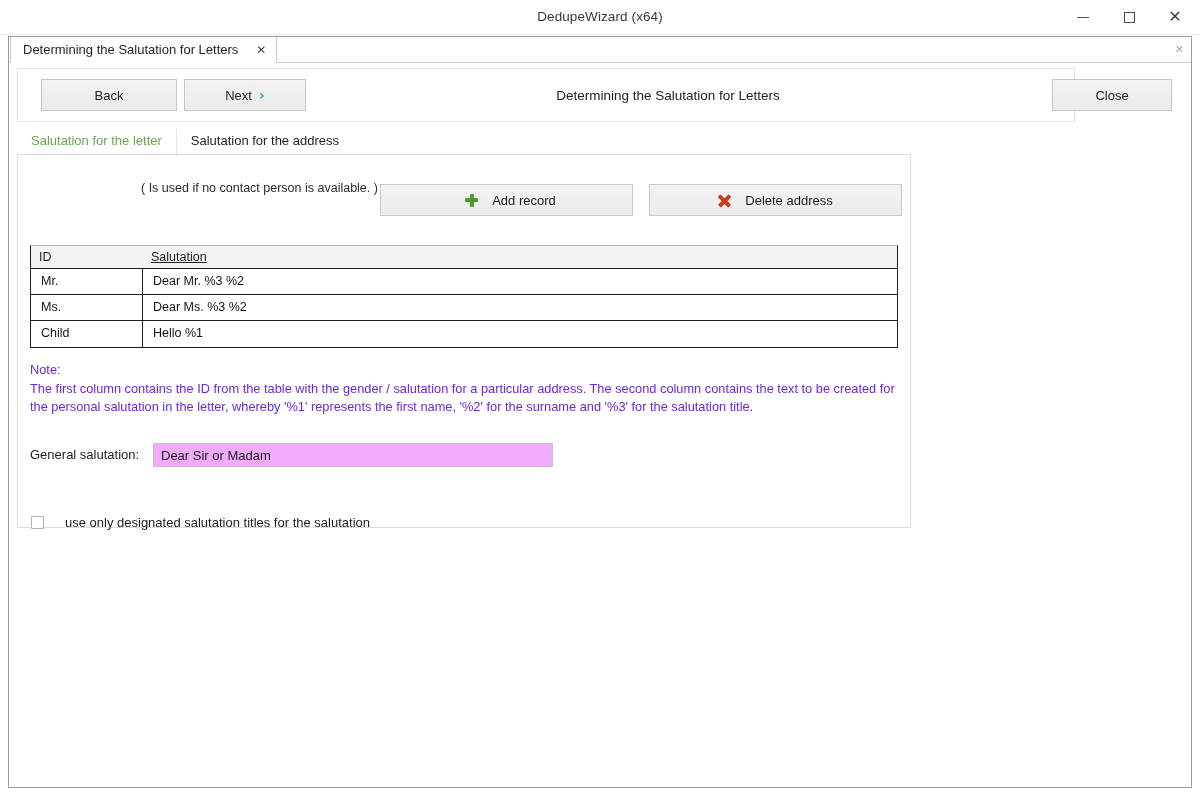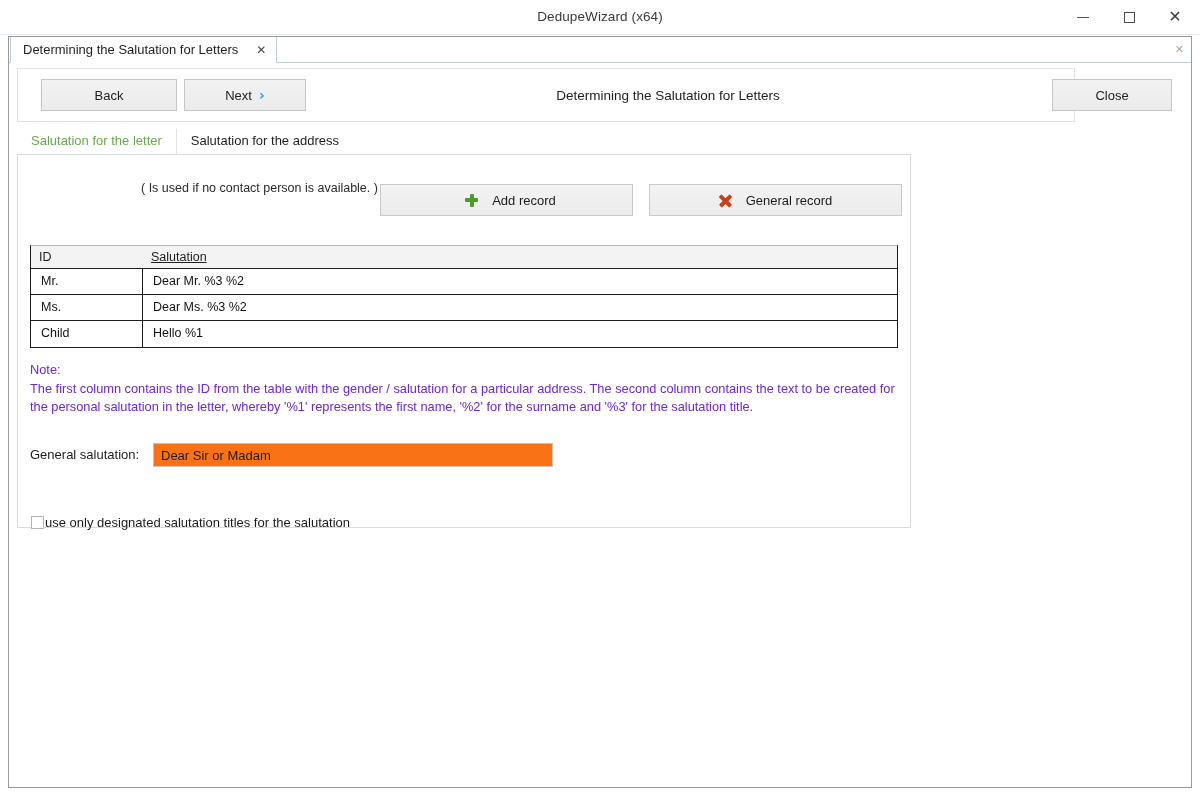--- a/index.html
+++ b/index.html
@@ -339,21 +339,21 @@
     height: 24px;
     line-height: 24px;
     font-size: 13px;
     color: #1c1c1c;
   }
   #gensal-input {
     position: absolute;
     left: 123px; top: 0;
     width: 400px;
     height: 24px;
-    background: #f97316;
+    background: #f0abfc;
     border: 1px solid #c3c3c3;
     box-sizing: border-box;
     line-height: 22px;
     padding-left: 7px;
     font-size: 13px;
     color: #1c1c1c;
     font-family: "Liberation Sans", sans-serif;
   }
   #gensal-hint {
     position: absolute;
@@ -362,21 +362,21 @@
     color: #2a2a2a;
     white-space: nowrap;
   }
 
   
   #chk-row {
     position: absolute;
     left: 13px; top: 360px;
     display: flex;
     align-items: center;
-    gap: 1px;
+    gap: 21px;
   }
   #chk-box {
     width: 13px;
     height: 13px;
     border: 1px solid #b5b5b5;
     background: #ffffff;
     box-sizing: border-box;
     display: block;
   }
   #chk-label {
@@ -436,21 +436,21 @@
     </div>
 
     <div id="content-panel">
 
       <div class="rec-btn" id="btn-add-record">
         <span class="icon-plus"></span>
         <span>Add record</span>
       </div>
       <div class="rec-btn" id="btn-del-record">
         <span class="icon-xmark"></span>
-        <span>General record</span>
+        <span>Delete address</span>
       </div>
 
       <div id="grid">
         <div id="grid-header">
           <div class="hcell col-id">ID</div>
           <div class="hcell col-sal">Salutation</div>
         </div>
         <div class="grid-row">
           <div class="cell col-id">Mr.</div>
           <div class="cell col-sal">Dear Mr. %3 %2</div>

